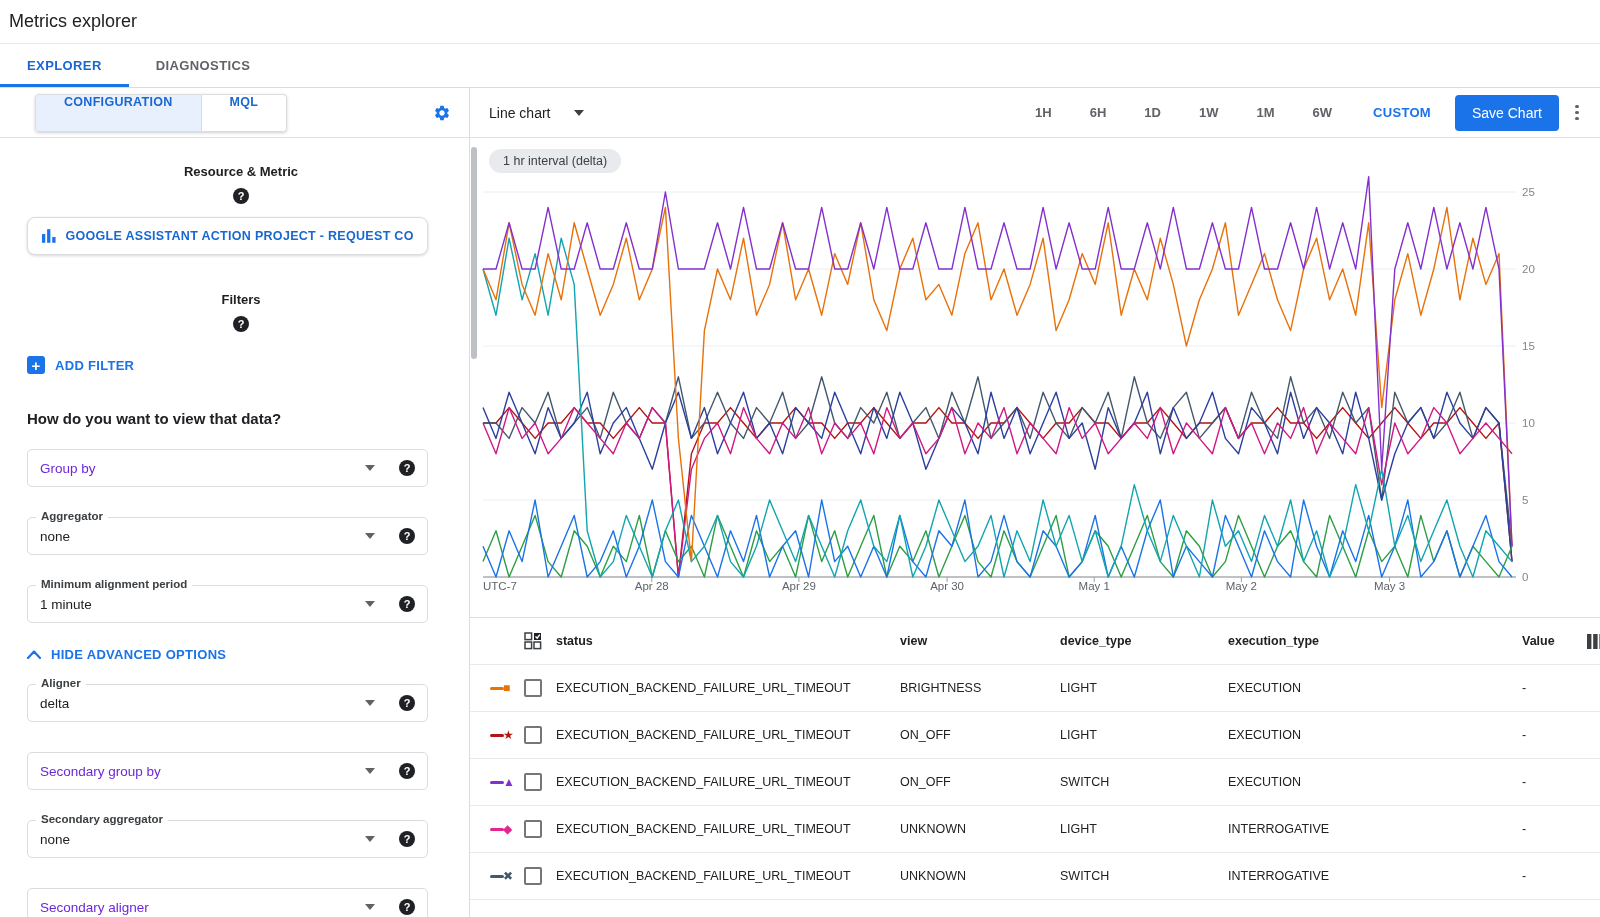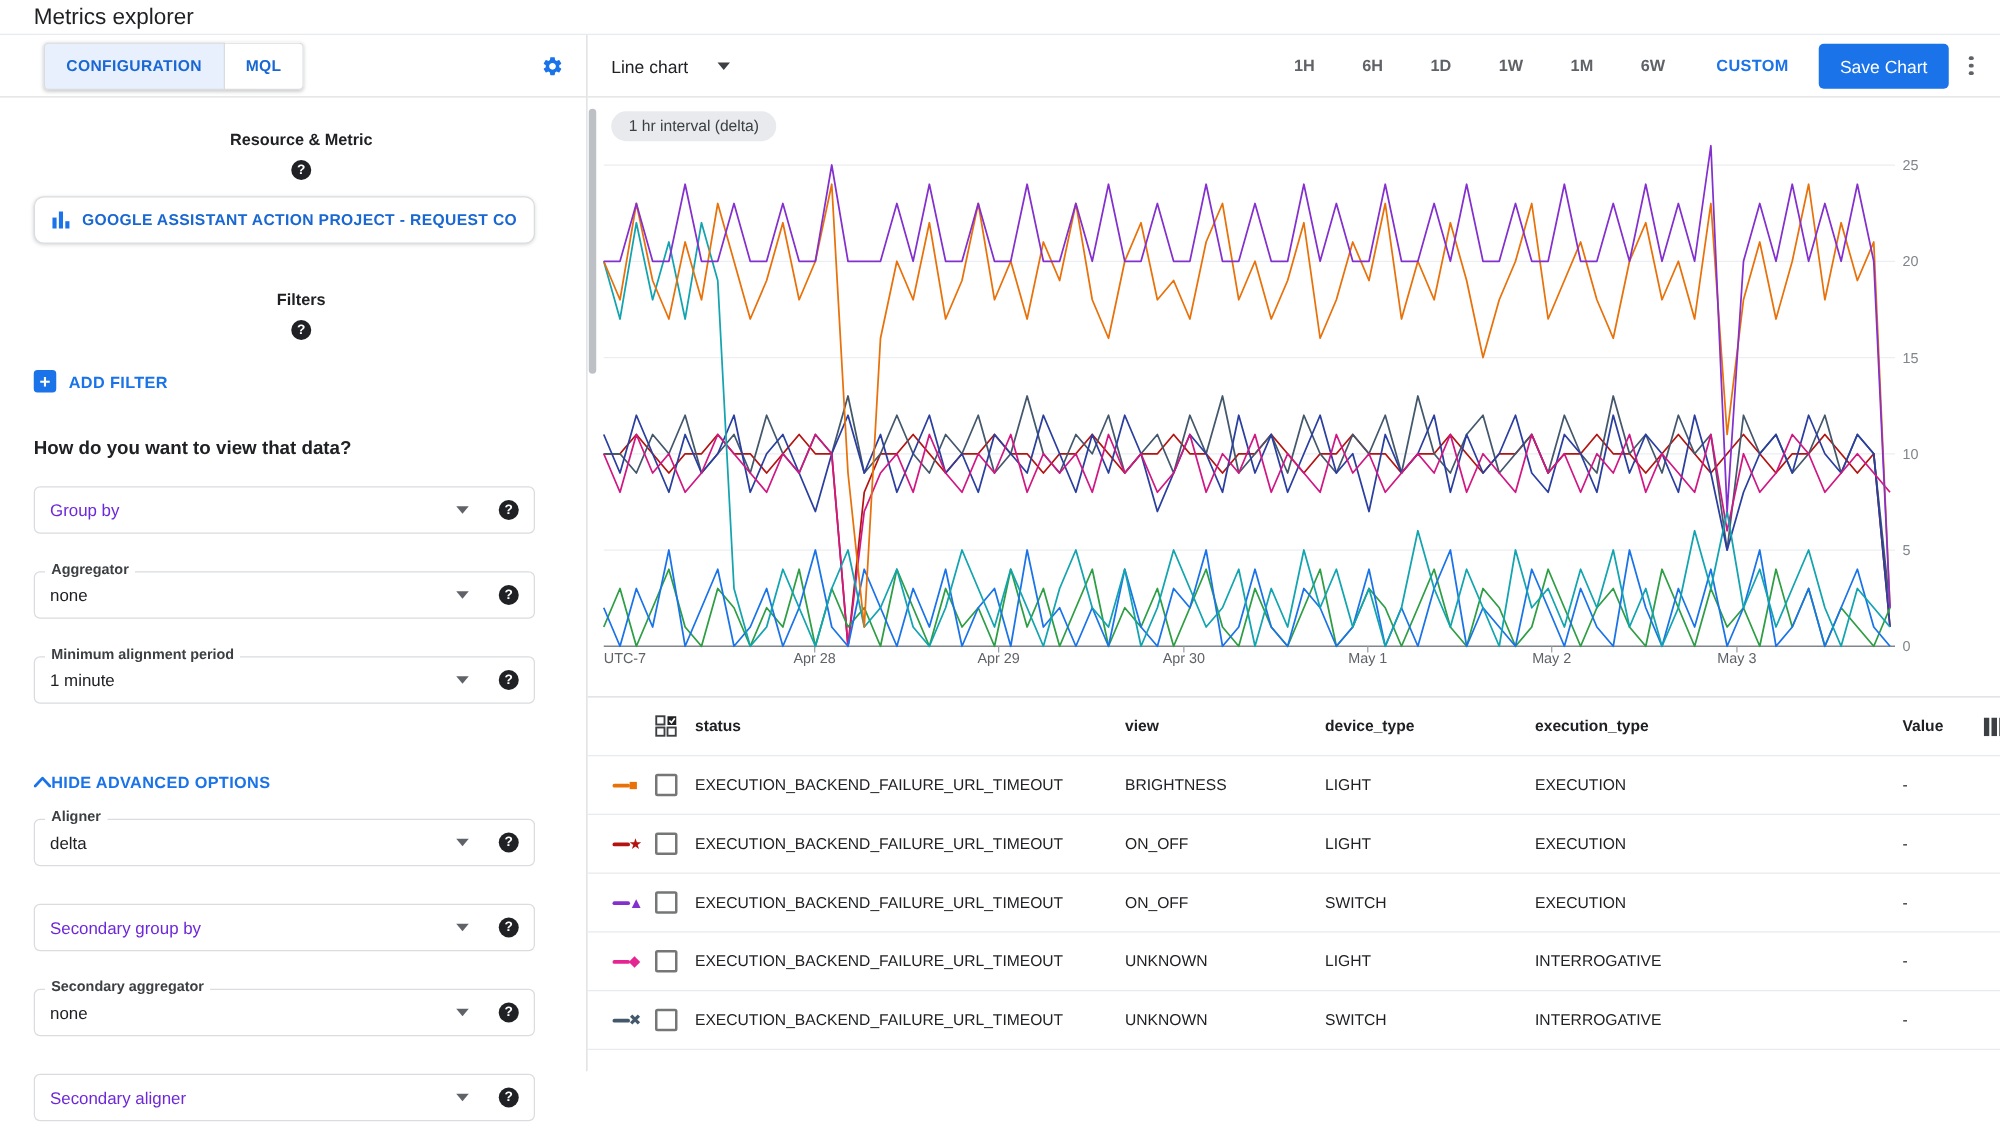--- a/index.html
+++ b/index.html
@@ -1,40 +1,40 @@
 <!DOCTYPE html>
 <html><head>
 <meta charset="utf-8">
 <style>
   * { margin:0; padding:0; box-sizing:border-box; }
   html,body { width:1600px; height:917px; overflow:hidden; background:#fff;
     font-family:"Liberation Sans", sans-serif; color:#202124; }
   .app { width:1600px; height:917px; position:relative; background:#fff; }
 
   
-  .topbar { height:28px; border-bottom:1px solid #e8eaed; display:flex; align-items:center; padding-left:27px; }
+  .topbar { height:44px; border-bottom:1px solid #e8eaed; display:flex; align-items:center; padding-left:9px; }
   .topbar .title { font-size:18px; color:#202124; }
 
   
   .tabsbar { height:44px; border-bottom:1px solid #dadce0; display:flex; align-items:stretch; }
   .tab { padding:0 27px; display:flex; align-items:center; font-size:13px; font-weight:bold;
     letter-spacing:.4px; color:#5f6368; position:relative; cursor:pointer; }
   .tab.active { color:#1967d2; }
   .tab.active::after { content:""; position:absolute; left:0; right:0; bottom:0; height:3px; background:#1a73e8; }
 
   
   .body { display:flex; height:829px; position:relative; }
   .left { width:470px; border-right:1px solid #dadce0; position:relative; }
   .right { flex:1; position:relative; overflow:hidden; }
   .vscroll-thumb { position:absolute; left:471px; top:59px; width:6px; height:212px; background:#bdc1c6; border-radius:3px; z-index:5; }
 
   
   .left-header { height:50px; border-bottom:1px solid #e0e0e0; display:flex; align-items:center; padding:0 18px 0 35px; }
   .segmented { display:flex; border-radius:4px; box-shadow:0 1px 3px rgba(60,64,67,.25); }
-  .seg-btn { height:38px; display:flex; align-items:center; padding:0 17px; font-size:12.5px; font-weight:bold;
+  .seg-btn { height:38px; display:flex; align-items:flex-start; padding:0 28px; font-size:12.5px; font-weight:bold;
     letter-spacing:.3px; color:#1967d2; background:#fff; border:1px solid #dadce0; cursor:pointer; }
   .seg-btn.first { border-radius:4px 0 0 4px; }
   .seg-btn.last { border-radius:0 4px 4px 0; border-left:none; }
   .seg-btn.active { background:#e8f0fe; }
   .gear { margin-left:auto; width:18px; height:18px; cursor:pointer; }
 
   
   .left-content { padding:26px 0 0 27px; width:455px; }
   .section-label { display:flex; align-items:center; gap:9px; font-size:13px; font-weight:bold; color:#202124;flex-direction:column; }
   .help { width:16px; height:16px; border-radius:50%; background:#202124; color:#fff; font-size:11px; font-weight:bold;
@@ -53,21 +53,21 @@
   .field { position:relative; width:401px; height:38px; border:1px solid #dadce0; border-radius:5px;
     margin-top:30px; display:flex; align-items:center; padding:0 0 0 12px; cursor:pointer; background:#fff; }
   .field.first-of-group { margin-top:22px; }
   .field .notch { position:absolute; top:-8px; left:8px; background:#fff; padding:0 5px; font-size:11.5px;
     font-weight:bold; color:#3c4043; }
   .field .value { font-size:13.5px; color:#202124; }
   .field .value.placeholder { color:#6d28d9; }
   .field .caret { position:absolute; right:52px; top:50%; margin-top:-3px; width:0; height:0;
     border-left:5px solid transparent; border-right:5px solid transparent; border-top:6px solid #5f6368; }
   .field .help { position:absolute; right:12px; top:50%; margin-top:-8px; }
-  .adv-toggle { margin-top:55px; display:flex; align-items:center; cursor:pointer; }
+  .adv-toggle { margin-top:24px; display:flex; align-items:center; gap:10px; cursor:pointer; }
   .adv-toggle .label { font-size:13px; font-weight:bold; letter-spacing:.3px; color:#1a73e8; }
 
   
   .toolbar { height:50px; border-bottom:1px solid #e0e0e0; display:flex; align-items:center; padding:0 14px 0 19px; }
   .chart-type { display:flex; align-items:center; gap:24px; font-size:14px; color:#202124; cursor:pointer; }
   .chart-type .caret { width:0; height:0; border-left:5px solid transparent; border-right:5px solid transparent; border-top:6px solid #3c4043; }
   .toolbar .spacer { flex:1; }
   .range-btn { font-size:13px; font-weight:bold; color:#5f6368; margin:0 19px; cursor:pointer; }
   .custom-btn { font-size:13px; font-weight:bold; letter-spacing:.3px; color:#1a73e8; margin:0 24px 0 22px; cursor:pointer; }
   .save-btn { background:#1a73e8; color:#fff; border:none; border-radius:4px; height:36px; padding:0 17px;
@@ -96,20 +96,28 @@
 </style>
 </head>
 <body>
 
 <div class="app">
 
   <header class="topbar">
     <span class="title">Metrics explorer</span>
   </header>
 
+  <nav class="tabsbar">
+    <div class="tab active">
+      <span>EXPLORER</span>
+    </div>
+    <div class="tab">
+      <span>DIAGNOSTICS</span>
+    </div>
+  </nav>
 
   <div class="body">
     <div class="vscroll-thumb"></div>
 
     <aside class="left">
       <div class="left-header">
         <div class="segmented">
           <div class="seg-btn first active">
             <span>CONFIGURATION</span>
           </div>

